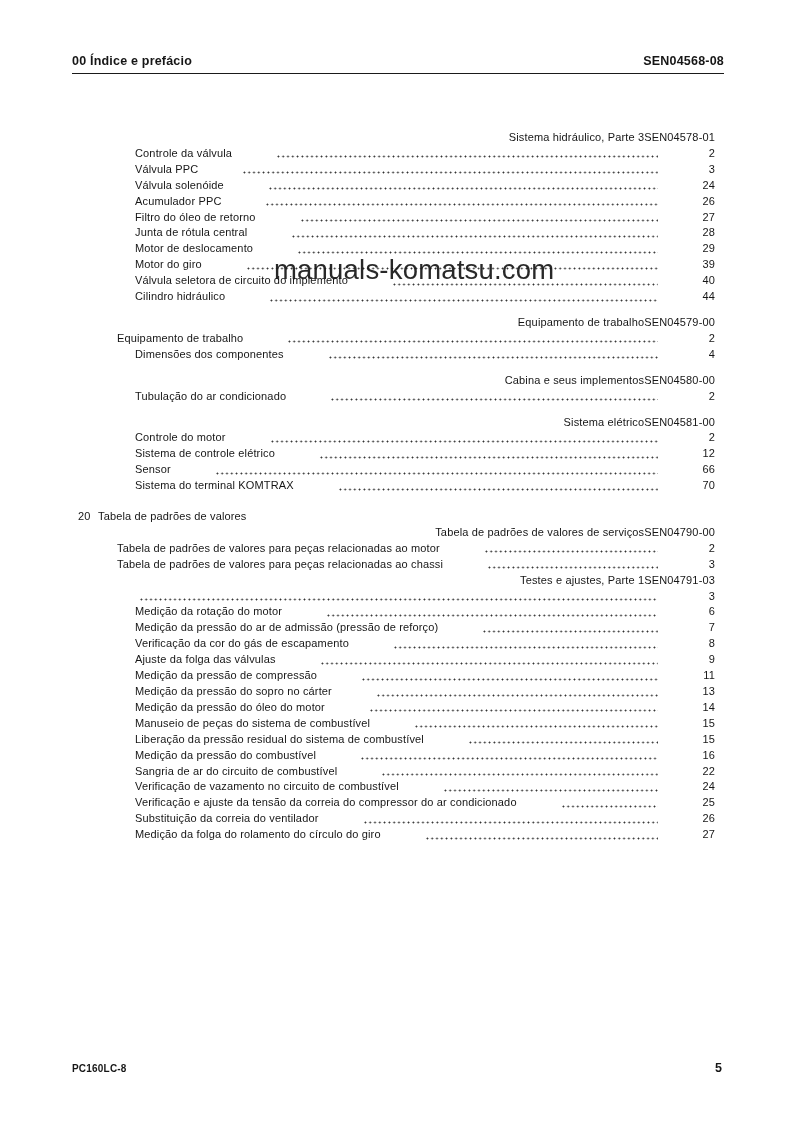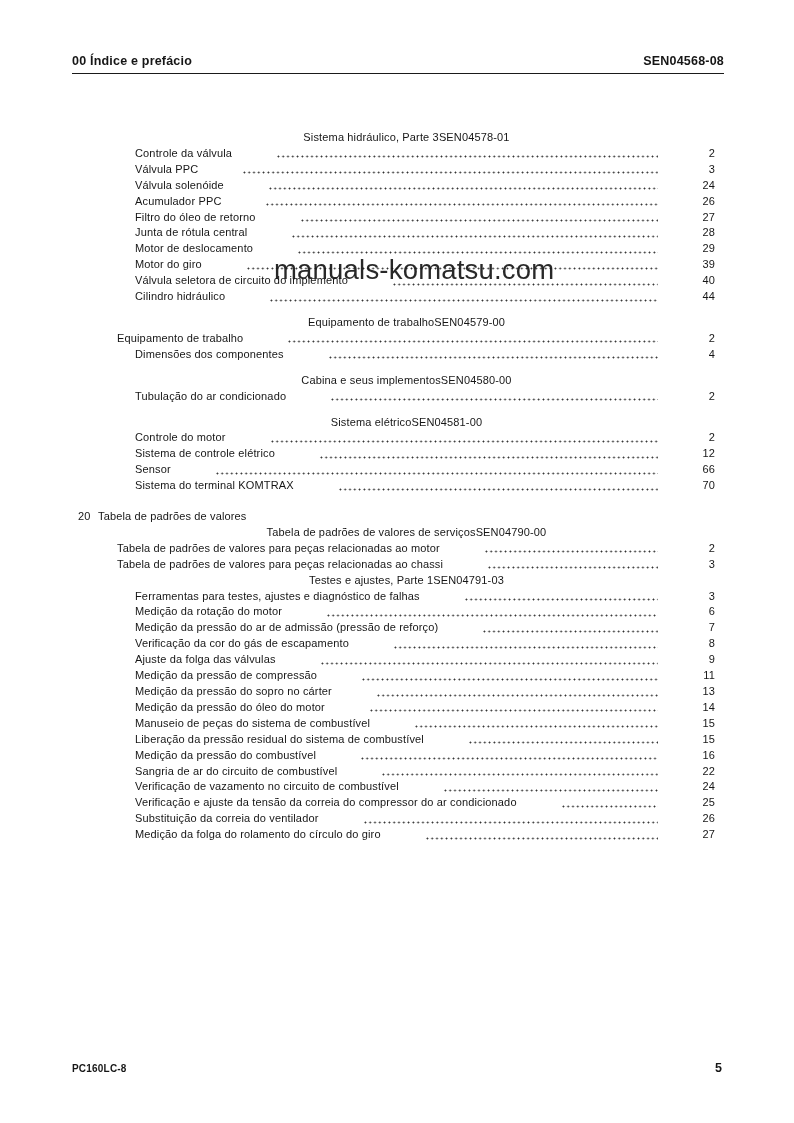--- a/index.html
+++ b/index.html
@@ -30,21 +30,21 @@
   }
   .block-part { margin-top: 10px; }
   .block-part.no-gap { margin-top: 0; }
   .block-part.first { margin-top: 0; }
   .block-chapter { margin-top: 15px; }
 
   .chapter-row { display: flex; align-items: baseline; }
   .ch-num { display: inline-block; margin-left: 6px; width: 20px; }
 
   .part-head {
-    display: flex; justify-content: center; align-items: baseline;
+    display: flex; justify-content: flex-end; align-items: baseline;
     padding-left: 26px;
   }
 
   .toc-item { display: flex; align-items: baseline; gap: 40px; }
   .toc-item.indent-1 { padding-left: 45px; }
   .toc-item.indent-2 { padding-left: 63px; }
   .item-label { white-space: nowrap; }
   .leader {
     flex: 1 1 auto; min-width: 8px;
     align-self: stretch;
@@ -215,21 +215,20 @@
           <span class="leader"></span>
           <span class="item-page">3</span>
         </div>
       </div>
       <div class="block-part no-gap">
         <div class="part-head">
           <span>Testes e ajustes, Parte 1</span>
           <span>SEN04791-03</span>
         </div>
         <div class="toc-item indent-2">
-          <span class="item-label">Ferramentas para testes, ajustes e diagnóstico de falhas</span>
           <span class="leader"></span>
           <span class="item-page">3</span>
         </div>
         <div class="toc-item indent-2">
           <span class="item-label">Medição da rotação do motor</span>
           <span class="leader"></span>
           <span class="item-page">6</span>
         </div>
         <div class="toc-item indent-2">
           <span class="item-label">Medição da pressão do ar de admissão (pressão de reforço)</span>

